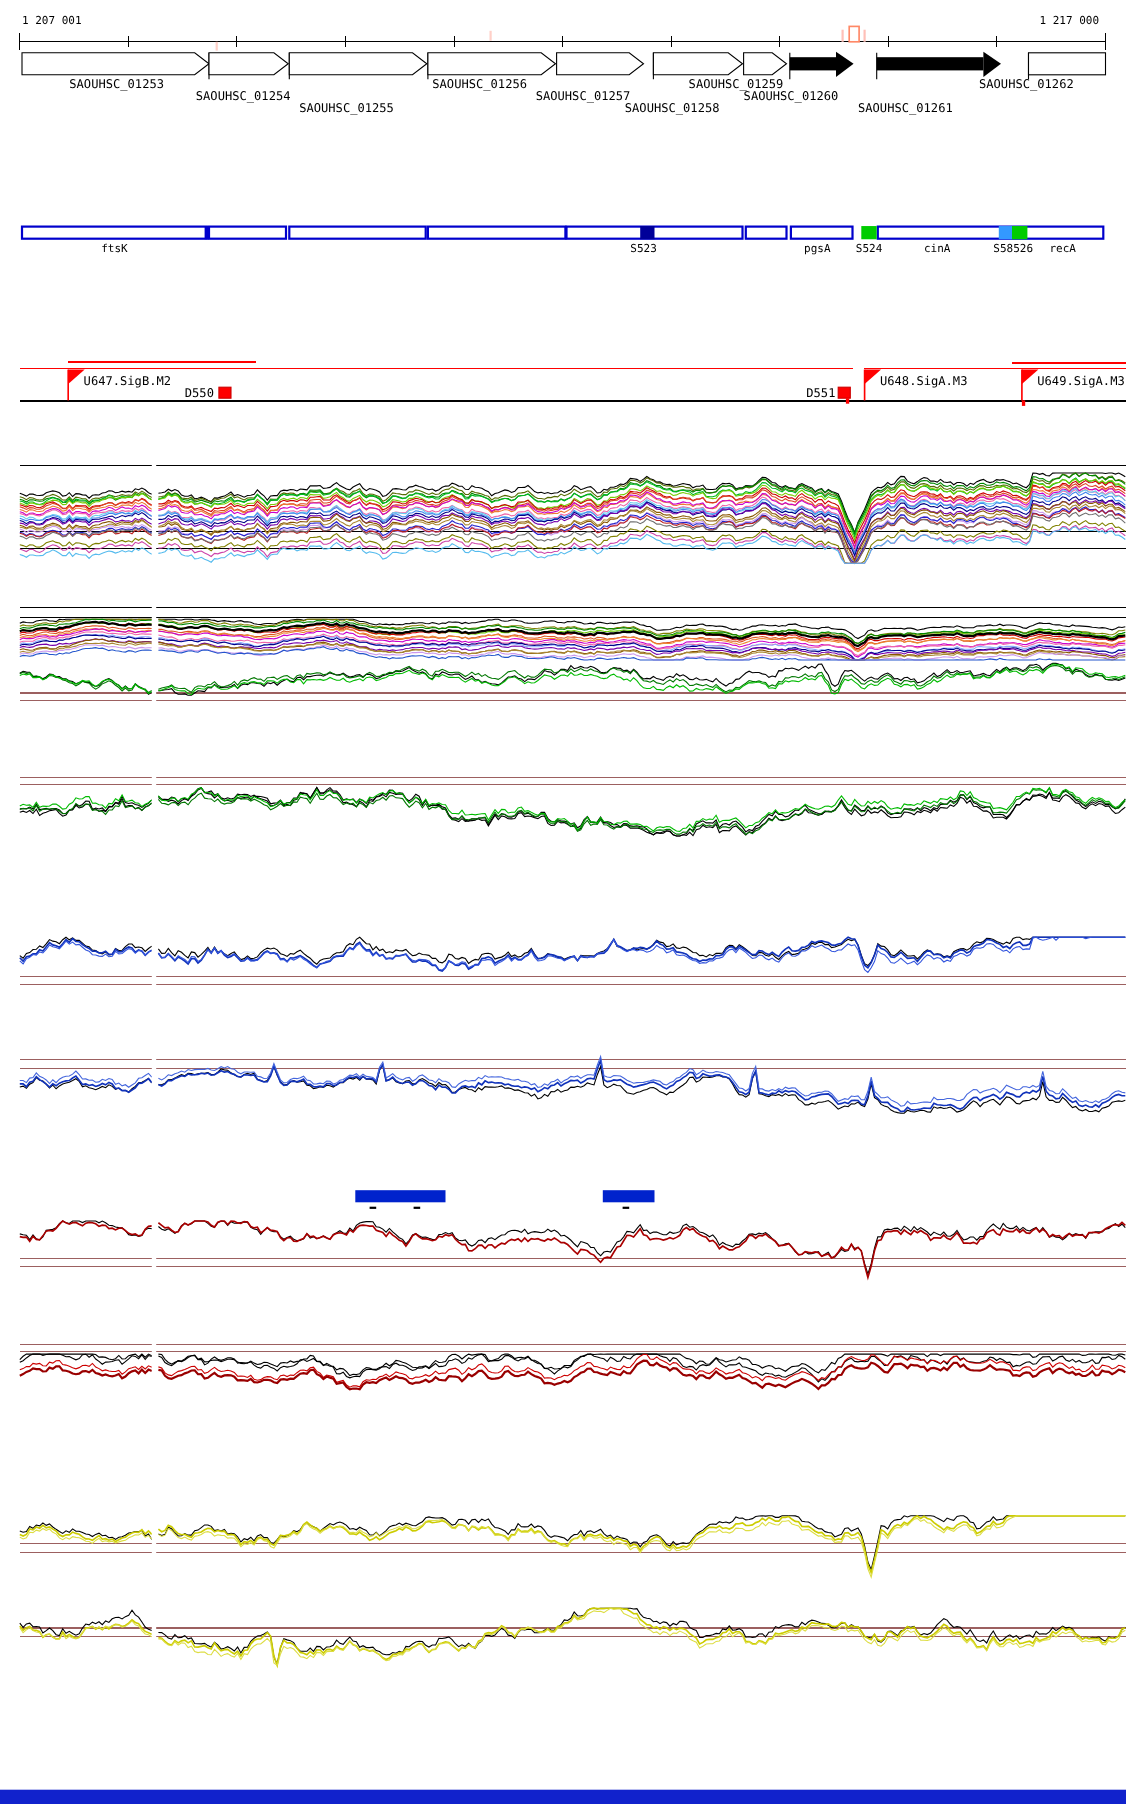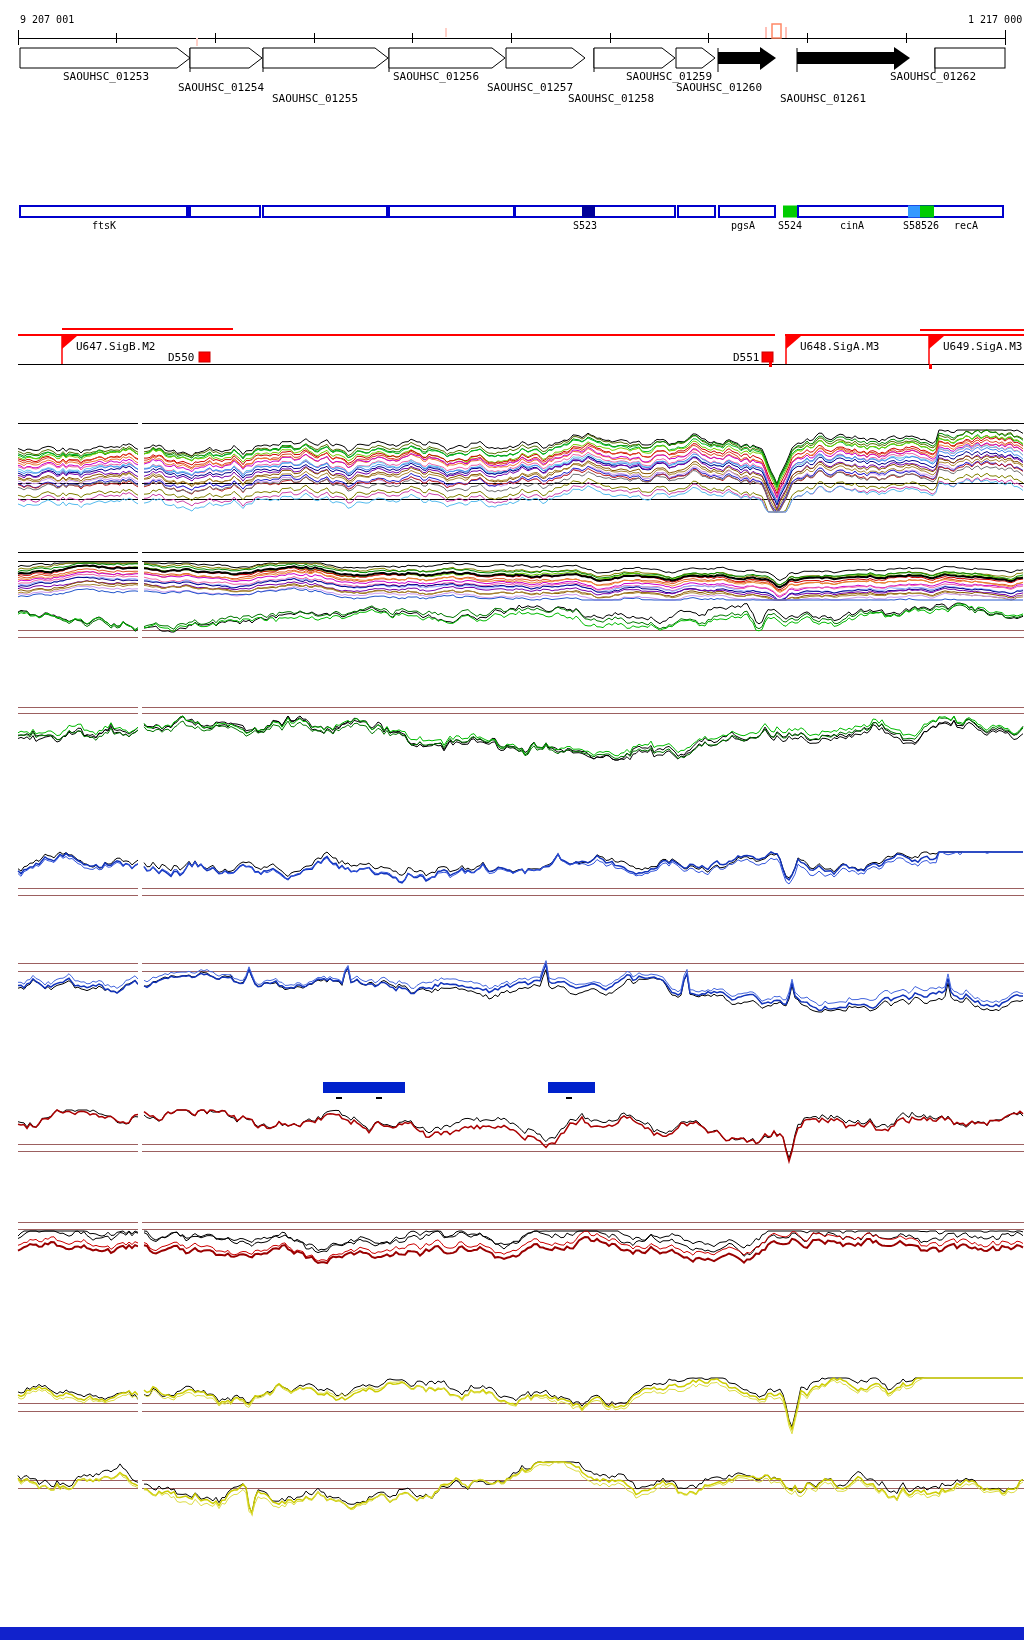--- a/index.html
+++ b/index.html
@@ -6,22 +6,22 @@
   #app{position:relative;width:1024px;height:1640px;background:#fff;overflow:hidden;
        font-family:"DejaVu Sans Mono",monospace;}
   .coord{position:absolute;top:14px;font-size:10px;color:#000;white-space:pre;}
   #scene{position:absolute;left:0;top:0;}
   text{font-family:"DejaVu Sans Mono",monospace;fill:#000;}
 </style>
 </head>
 <body>
 
 <div id="app">
-  <div class="coord" style="left:20px">9 207 001</div>
-  <div class="coord" style="left:968px">1 217 000</div>
+  <div class="coord" style="left:20px">1 207 001</div>
+  <div class="coord" style="left:945px">1 217 000</div>
   <svg id="scene" width="1024" height="1640">
       <line x1="18" y1="38" x2="1005" y2="38" stroke="#000" stroke-width="1" shape-rendering="crispEdges"></line>
       <line x1="18" y1="30" x2="18" y2="45" stroke="#000" stroke-width="1" shape-rendering="crispEdges"></line>
       <line x1="116.7" y1="33" x2="116.7" y2="43" stroke="#000" stroke-width="1" shape-rendering="crispEdges"></line>
       <line x1="215.4" y1="33" x2="215.4" y2="43" stroke="#000" stroke-width="1" shape-rendering="crispEdges"></line>
       <line x1="314.1" y1="33" x2="314.1" y2="43" stroke="#000" stroke-width="1" shape-rendering="crispEdges"></line>
       <line x1="412.8" y1="33" x2="412.8" y2="43" stroke="#000" stroke-width="1" shape-rendering="crispEdges"></line>
       <line x1="511.5" y1="33" x2="511.5" y2="43" stroke="#000" stroke-width="1" shape-rendering="crispEdges"></line>
       <line x1="610.2" y1="33" x2="610.2" y2="43" stroke="#000" stroke-width="1" shape-rendering="crispEdges"></line>
       <line x1="708.9" y1="33" x2="708.9" y2="43" stroke="#000" stroke-width="1" shape-rendering="crispEdges"></line>

